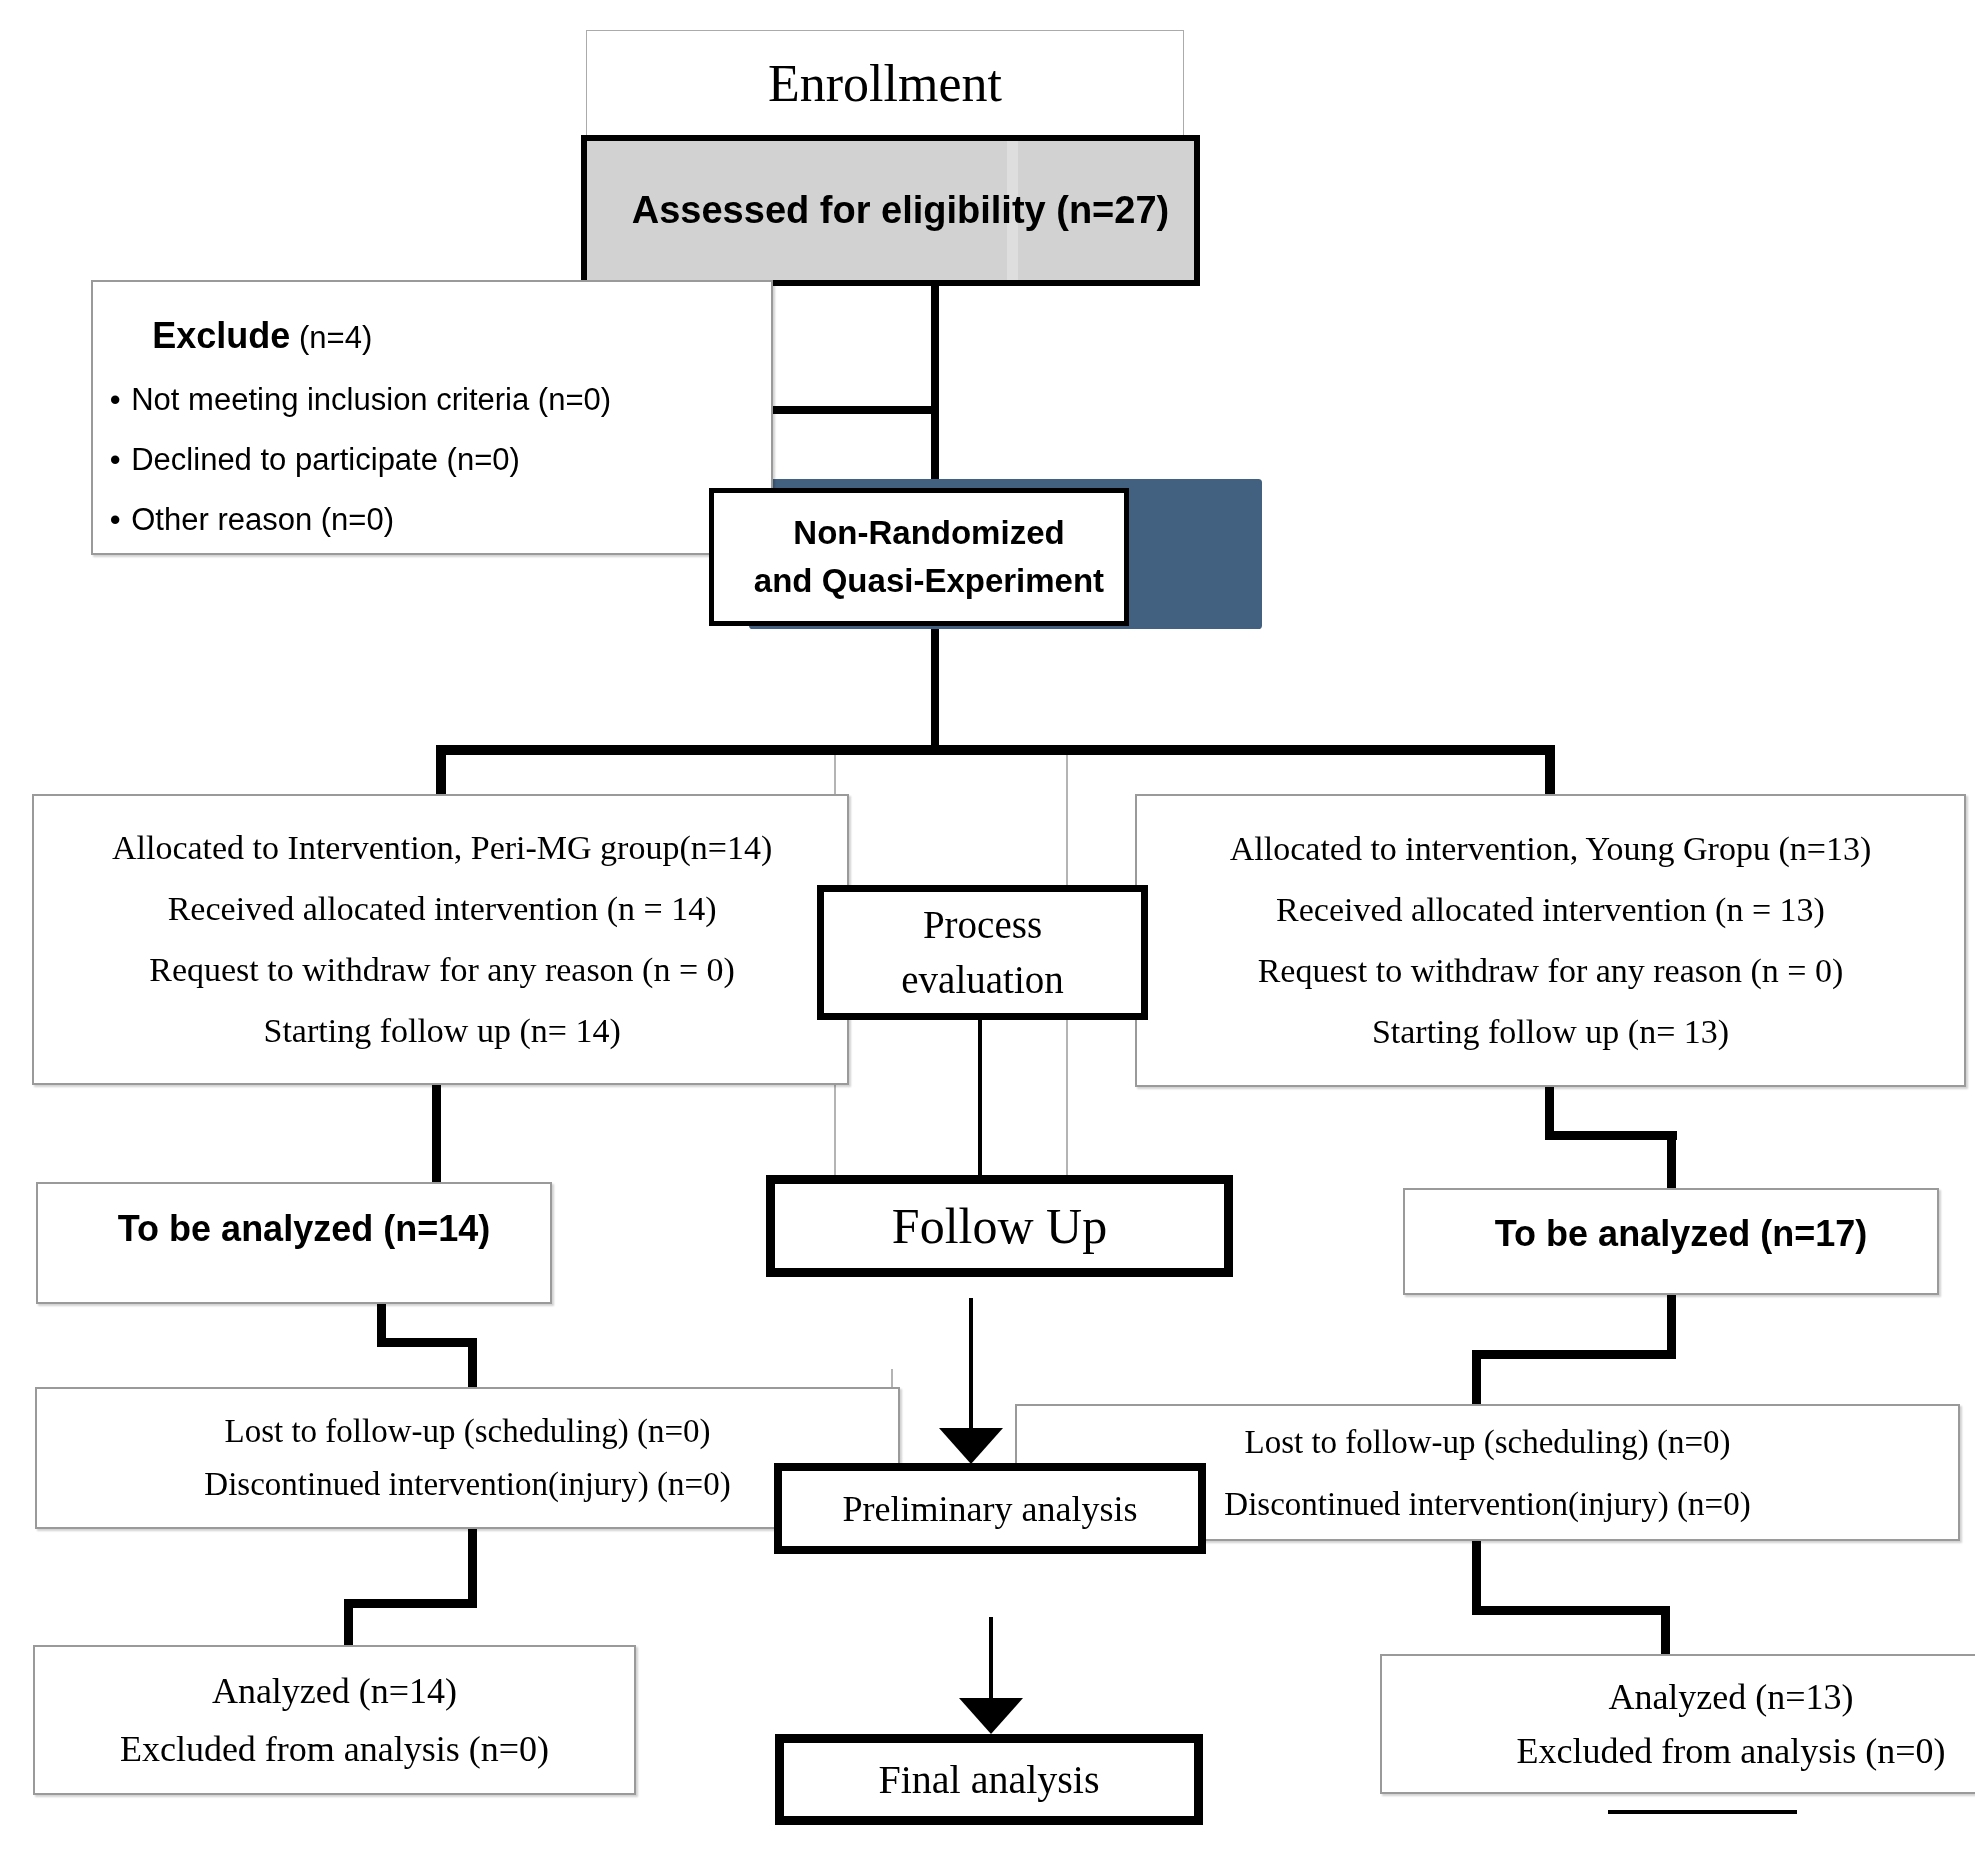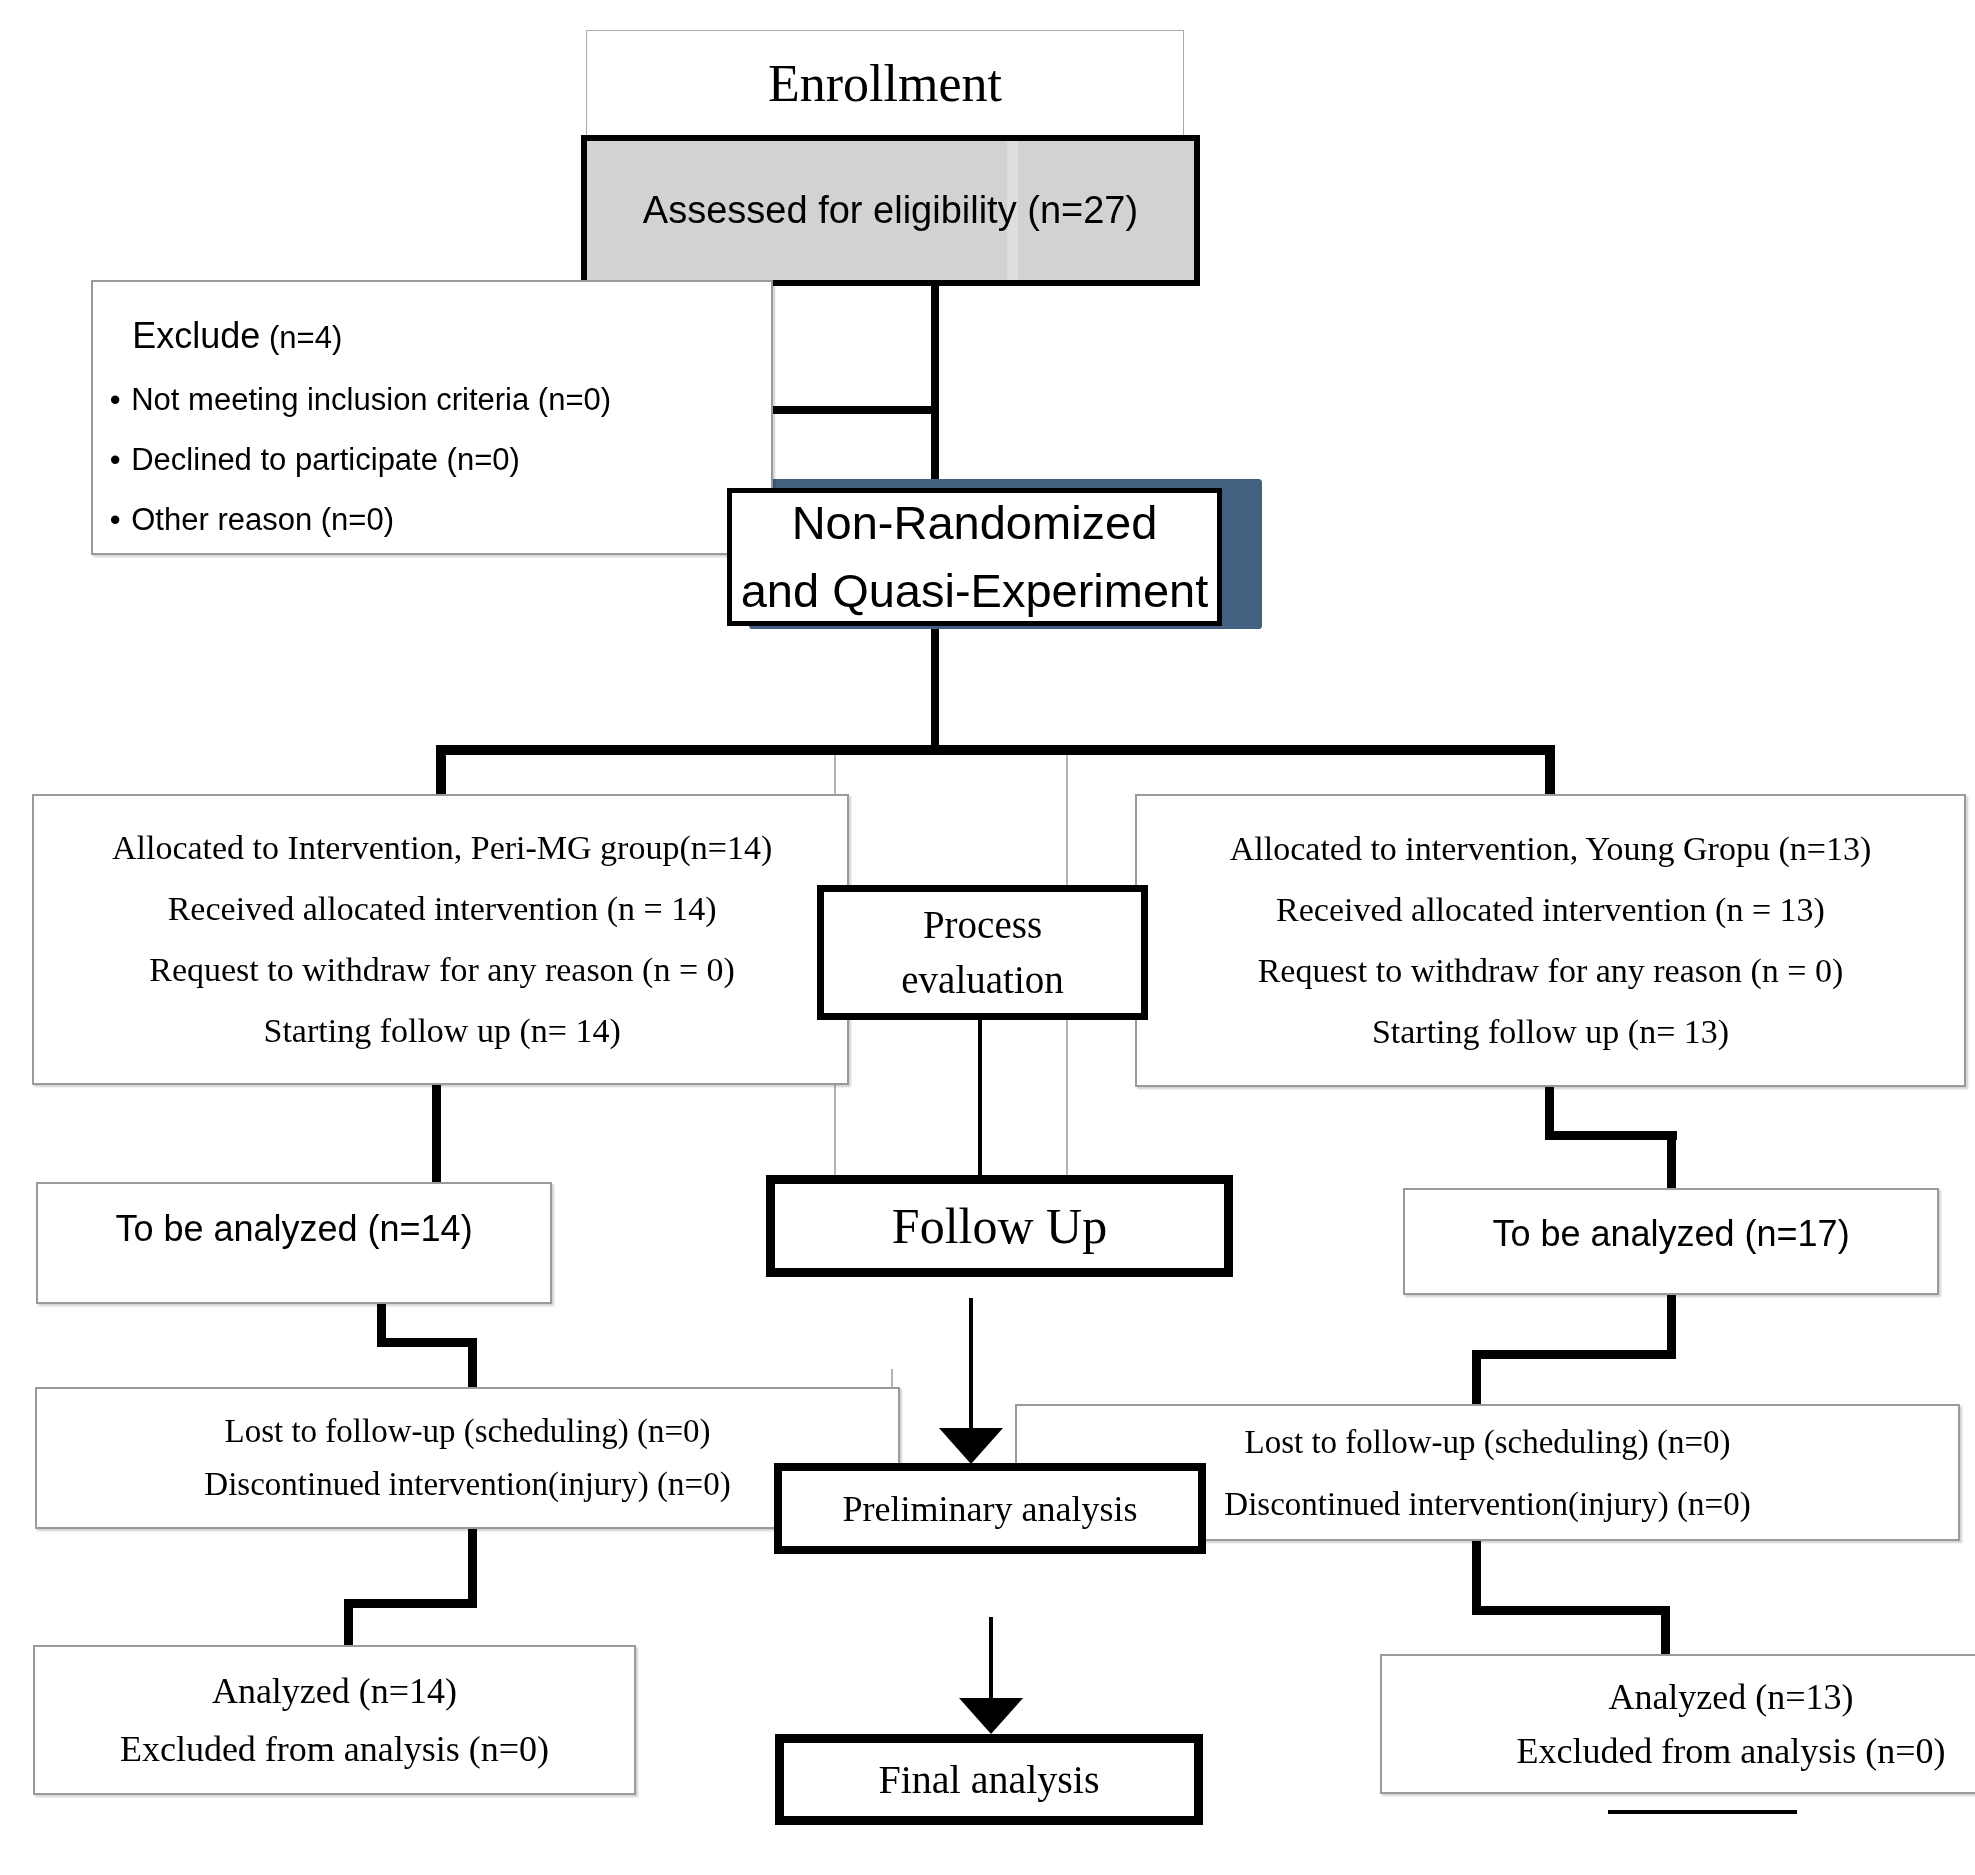--- a/index.html
+++ b/index.html
@@ -3,21 +3,21 @@
 <meta charset="utf-8">
 <style>
   html,body{margin:0;padding:0;background:#ffffff;}
   #canvas{position:relative;width:1975px;height:1876px;background:#ffffff;
           font-family:"Liberation Serif", serif;color:#000;}
   .box{position:absolute;box-sizing:border-box;background:#fff;display:flex;
        flex-direction:column;align-items:center;justify-content:center;text-align:center;}
   .gray-border{border:2.4px solid #9a9a9a;box-shadow:1.8px 2.4px 1.8px rgba(0,0,0,0.18);}
   .serif{font-family:"Liberation Serif", serif;}
   .sans{font-family:"Liberation Sans", sans-serif;}
-  .bold{font-weight:400;}
+  .bold{font-weight:700;padding-left:20px;}
   .conn{position:absolute;background:#000;}
   .conn-gray{position:absolute;background:#b4b4b4;}
   .arrowhead{position:absolute;width:0;height:0;
              border-left:32px solid transparent;border-right:32px solid transparent;
              border-top:36px solid #000;}
   .lines-4{justify-content:space-evenly;padding:10.7px 4.8px;}
   .lines-2{justify-content:space-evenly;padding:8.3px 4.8px;}
   .bullet-row{display:flex;align-items:flex-start;text-align:left;width:100%;}
   .dot{margin-right:10.7px;}
 </style>
@@ -87,21 +87,21 @@
       <span class="dot">•</span>
       <span>Declined to participate (n=0)</span>
     </div>
     <div class="bullet-row">
       <span class="dot">•</span>
       <span>Other reason (n=0)</span>
     </div>
   </div>
 
   <div style="position:absolute;left:749px;top:479px;width:513px;height:150px;background:#426180;z-index:1;border-radius:3.6px;"></div>
-  <div class="box sans bold" style="left:727px;top:488px;width:495px;height:138px;border:5.4px solid #000;font-size:47px;line-height:1.45;z-index:2;">
+  <div class="box sans bold" style="left:709px;top:488px;width:420px;height:138px;border:5.4px solid #000;font-size:33px;line-height:1.45;z-index:2;">
     <span>Non-Randomized</span>
     <span>and Quasi-Experiment</span>
   </div>
 
   <div class="box serif gray-border lines-4" style="left:32px;top:794px;width:817px;height:291px;font-size:34px;z-index:2;padding-left:8px;">
     <span>Allocated to Intervention, Peri-MG group(n=14)</span>
     <span>Received allocated intervention (n = 14)</span>
     <span>Request to withdraw for any reason (n = 0)</span>
     <span>Starting follow up (n= 14)</span>
   </div>

